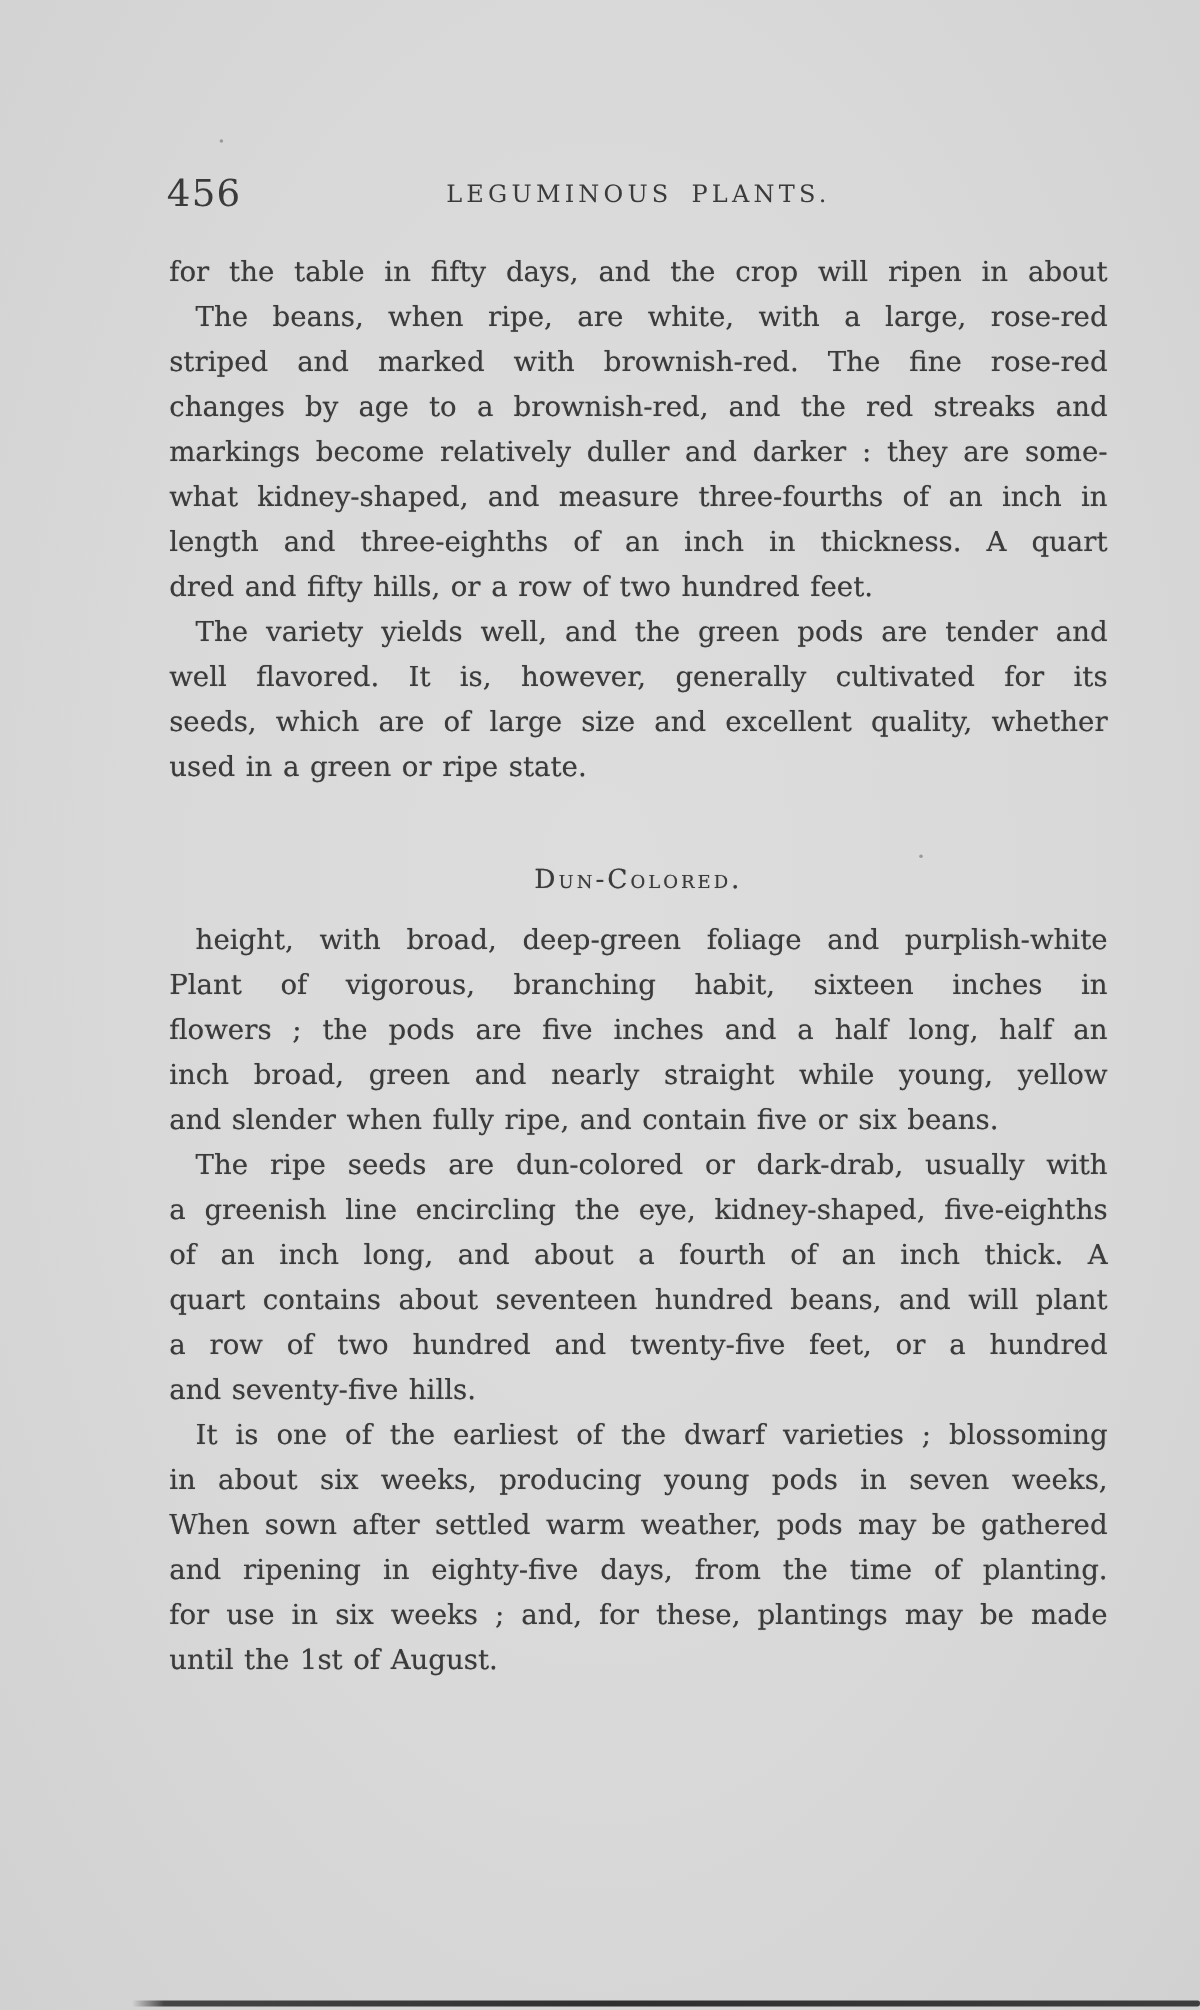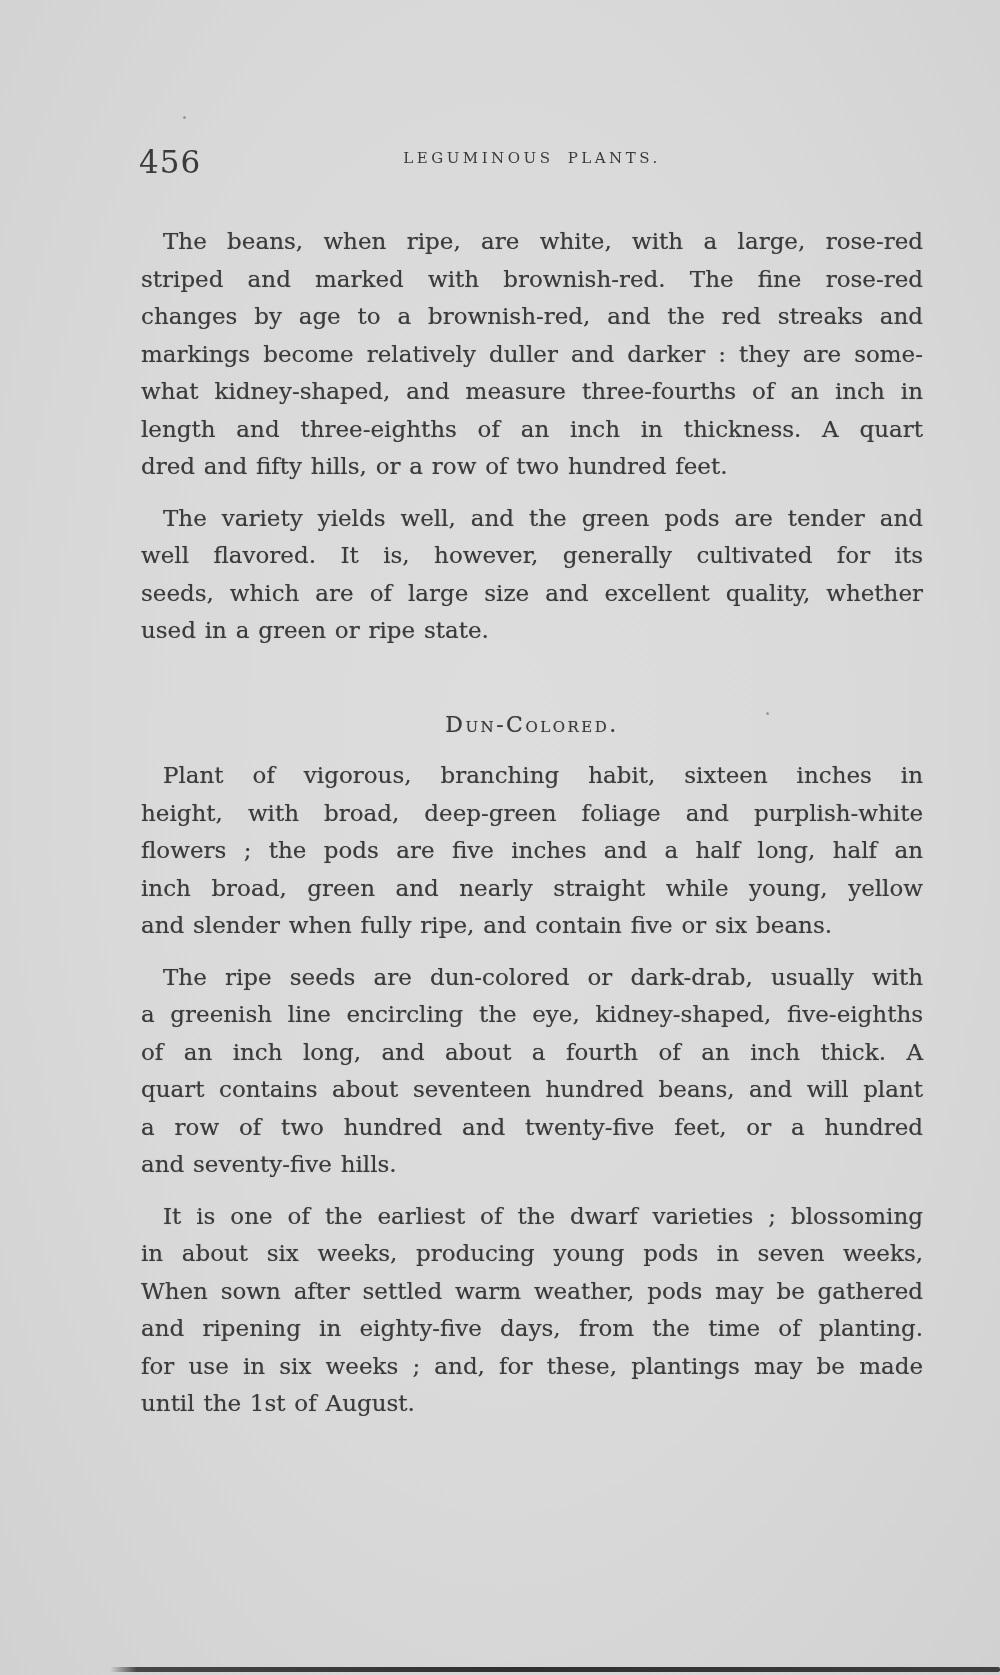--- a/index.html
+++ b/index.html
@@ -18,21 +18,21 @@
     top: 144px;
     font-size: 31px;
     letter-spacing: 1px;
   }
   .running-header {
     position: absolute;
     left: 141px;
     top: 149px;
     width: 782px;
     text-align: center;
-    font-size: 15px;
+    font-size: 20px;
     letter-spacing: 3.5px;
     word-spacing: 6px;
   }
   .body-text {
     position: absolute;
     left: 141px;
     top: 209px;
     width: 782px;
     font-size: 23px;
     line-height: 37.5px;
@@ -41,21 +41,20 @@
   }
   .line {
     text-align: justify;
     text-align-last: justify;
   }
   .line.last {
     text-align-last: left;
   }
   .para.indent .line:first-child {
     text-indent: 22px;
-    margin-top: 14px;
   }
   .heading {
     text-align: center;
     font-variant: small-caps;
     font-size: 22px;
     letter-spacing: 2.5px;
     margin: 56px 0 13px 0;
   }
   .artifact-dot {
     position: absolute;
@@ -80,40 +79,41 @@
 </style>
 </head>
 <body>
 
 <div class="page">
   <div class="page-number">456</div>
   <div class="running-header">LEGUMINOUS PLANTS.</div>
 
   <div class="body-text">
       <div class="para">
+        <div class="line">for the table in fifty days, and the crop will ripen in about</div>
       </div>
       <div class="para indent">
         <div class="line">The beans, when ripe, are white, with a large, rose-red</div>
         <div class="line">striped and marked with brownish-red.  The fine rose-red</div>
         <div class="line">changes by age to a brownish-red, and the red streaks and</div>
         <div class="line">markings become relatively duller and darker :  they are some-</div>
         <div class="line">what kidney-shaped, and measure three-fourths of an inch in</div>
         <div class="line">length and three-eighths of an inch in thickness.  A quart</div>
         <div class="line last">dred and fifty hills, or a row of two hundred feet.</div>
       </div>
       <div class="para indent">
         <div class="line">The variety yields well, and the green pods are tender and</div>
         <div class="line">well flavored.  It is, however, generally cultivated for its</div>
         <div class="line">seeds, which are of large size and excellent quality, whether</div>
         <div class="line last">used in a green or ripe state.</div>
       </div>
       <div class="heading">Dun-Colored.</div>
       <div class="para indent">
+        <div class="line">height, with broad, deep-green foliage and purplish-white</div>
         <div class="line">Plant of vigorous, branching habit, sixteen inches in</div>
-        <div class="line">height, with broad, deep-green foliage and purplish-white</div>
         <div class="line">flowers ; the pods are five inches and a half long, half an</div>
         <div class="line">inch broad, green and nearly straight while young, yellow</div>
         <div class="line last">and slender when fully ripe, and contain five or six beans.</div>
       </div>
       <div class="para indent">
         <div class="line">The ripe seeds are dun-colored or dark-drab, usually with</div>
         <div class="line">a greenish line encircling the eye, kidney-shaped, five-eighths</div>
         <div class="line">of an inch long, and about a fourth of an inch thick.  A</div>
         <div class="line">quart contains about seventeen hundred beans, and will plant</div>
         <div class="line">a row of two hundred and twenty-five feet, or a hundred</div>

